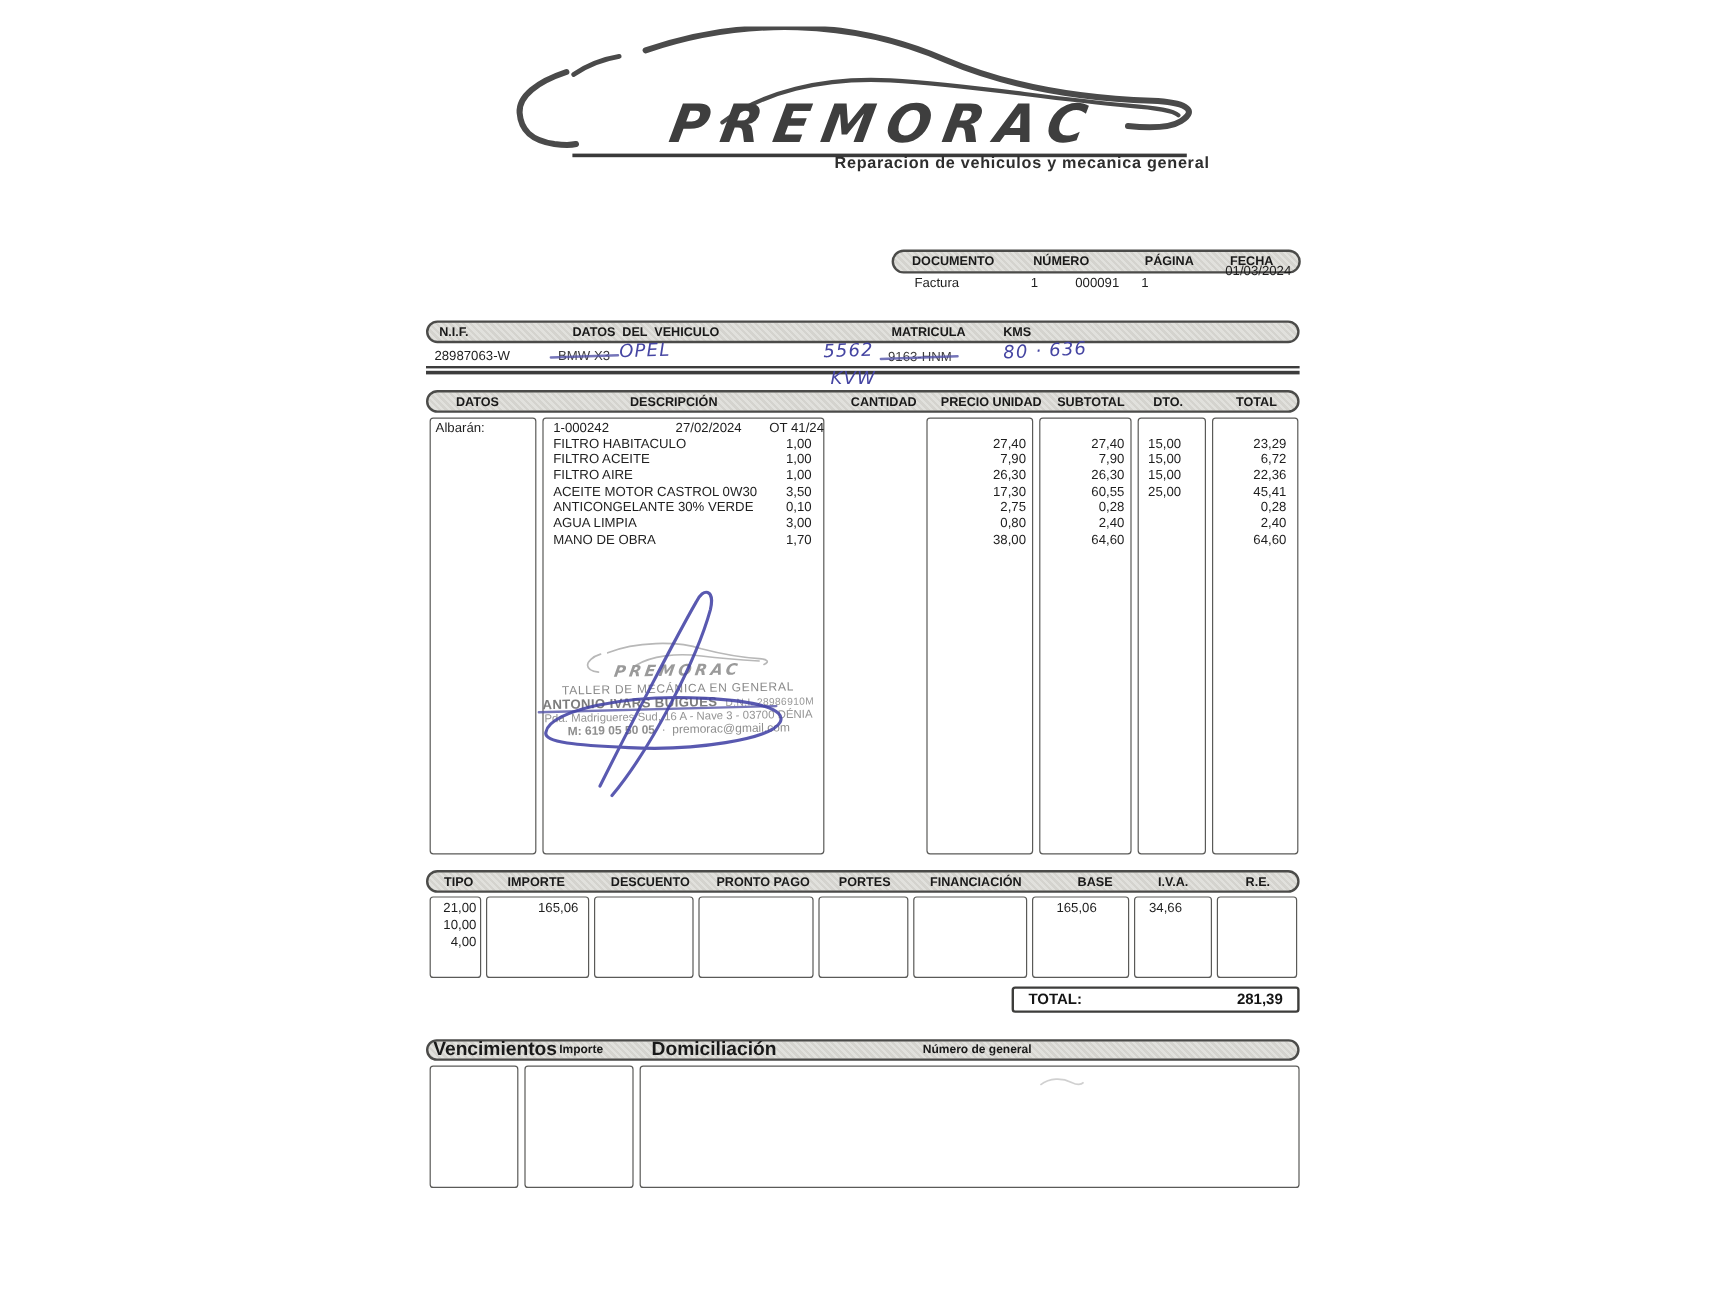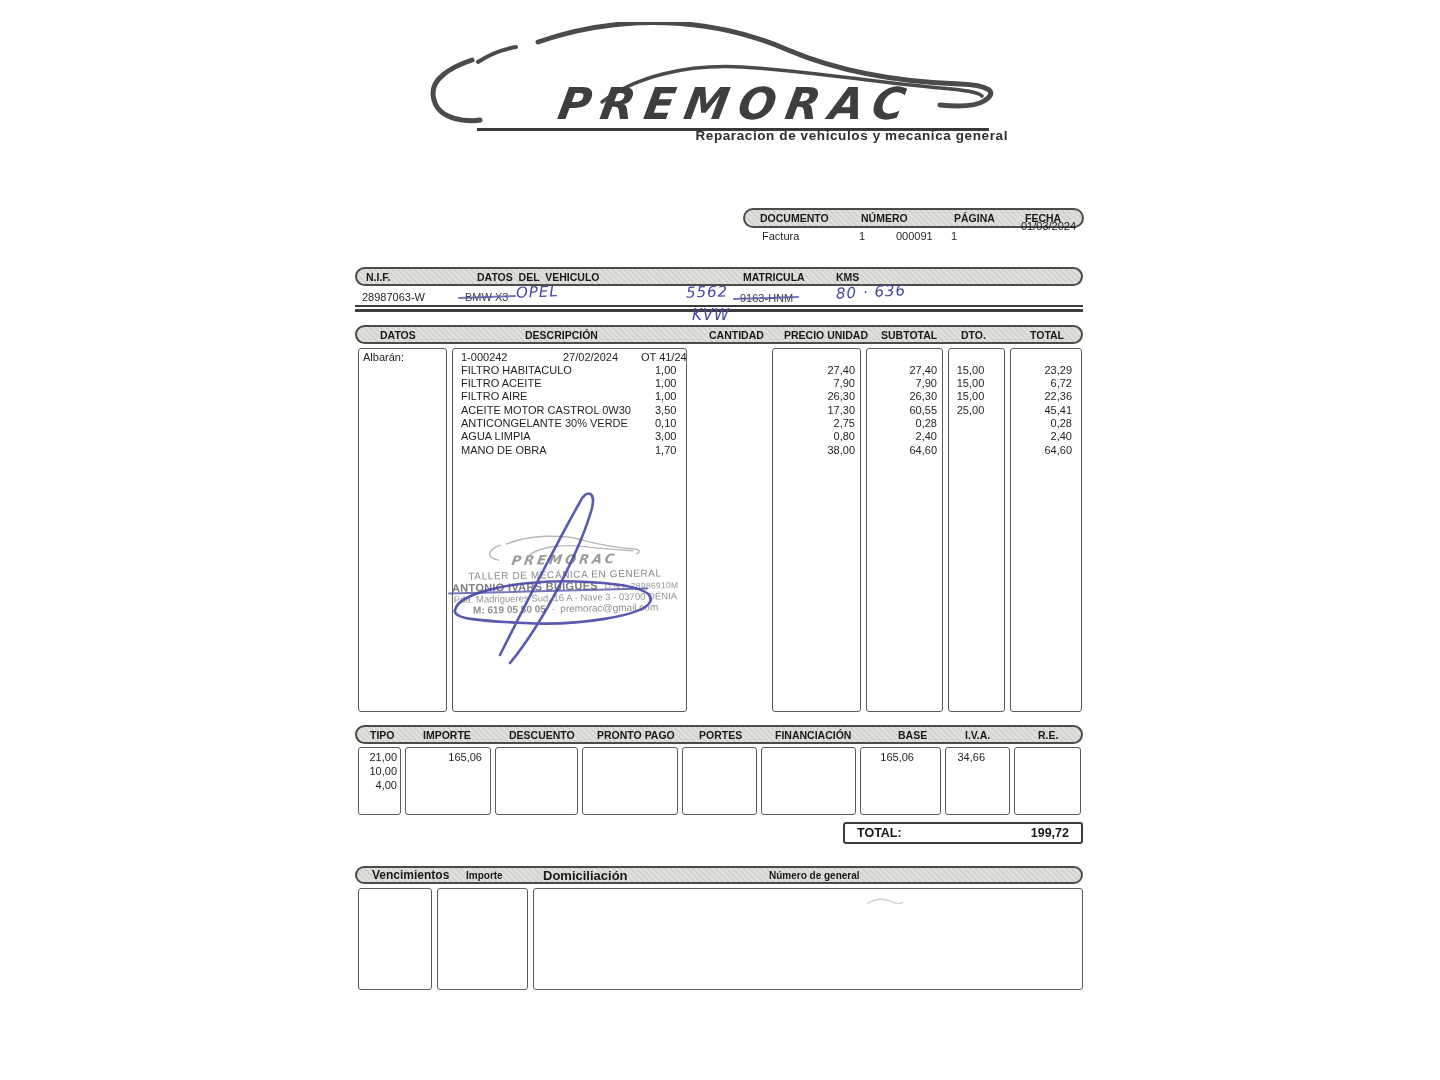--- a/index.html
+++ b/index.html
@@ -211,27 +211,27 @@
 <span class="ptxt" style="left:360px; top:751px; width:37px; text-align:right;">21,00</span>
 <span class="ptxt" style="left:360px; top:765px; width:37px; text-align:right;">10,00</span>
 <span class="ptxt" style="left:360px; top:779px; width:37px; text-align:right;">4,00</span>
 <span class="ptxt" style="left:408px; top:751px; width:74px; text-align:right;">165,06</span>
 <span class="ptxt" style="left:840px; top:751px; width:74px; text-align:right;">165,06</span>
 <span class="ptxt" style="left:915px; top:751px; width:70px; text-align:right;">34,66</span>
 
 <div class="abs" style="left:843px; top:822px; width:240px; height:22px; border:2px solid #3d3d3b; border-radius:3px;
             display:flex; align-items:center; justify-content:space-between; padding:0 12px; background:#fff;">
   <span class="b" style="font-size:12.5px; color:#151515;">TOTAL:</span>
-  <span class="b" style="font-size:12.5px; color:#151515;">199,72</span>
+  <span class="b" style="font-size:12.5px; color:#151515;">281,39</span>
 </div>
 
 <div class="bar" style="left:355px; top:866px; width:728px; height:18px;">
-  <span class="bl" style="left:15px; font-size:12px;">Vencimientos</span>
+  <span class="bl" style="left:4px; font-size:16px;">Vencimientos</span>
   <span class="bl" style="left:109px; font-size:10px;">Importe</span>
-  <span class="bl" style="left:186px; font-size:13px;">Domiciliación</span>
+  <span class="bl" style="left:186px; font-size:16px;">Domiciliación</span>
   <span class="bl" style="left:412px; font-size:10px;">Número de general</span>
 </div>
 <div class="box" style="left:358px; top:888px; width:74px; height:102px;"></div>
 <div class="box" style="left:437px; top:888px; width:91px; height:102px;"></div>
 <div class="box" style="left:533px; top:888px; width:550px; height:102px;"></div>
 
 <svg class="abs" style="left:865px; top:895px;" width="40" height="14" viewBox="0 0 40 14">
   <path d="M 2,9 C 10,3 20,3 28,7 C 32,9 36,9 38,7" fill="none" stroke="#aaaaaa" stroke-width="1.4" opacity="0.55"></path>
 </svg>
 

